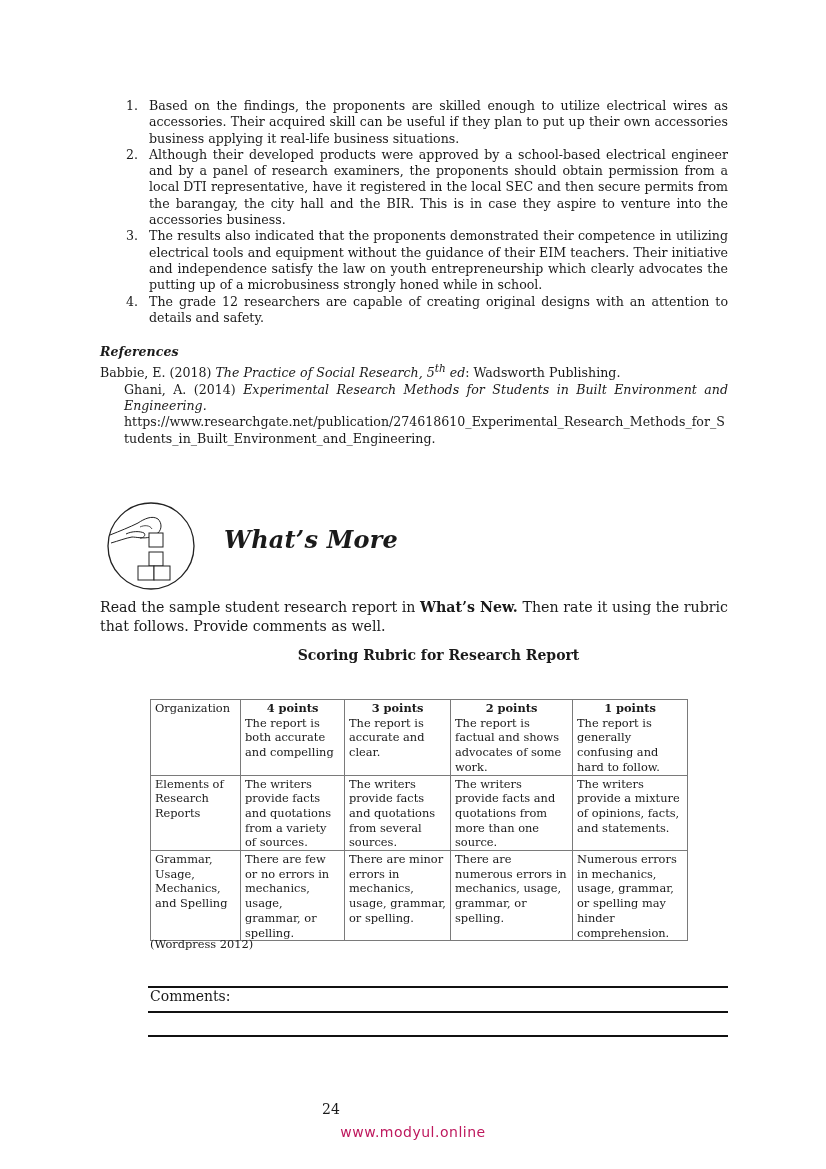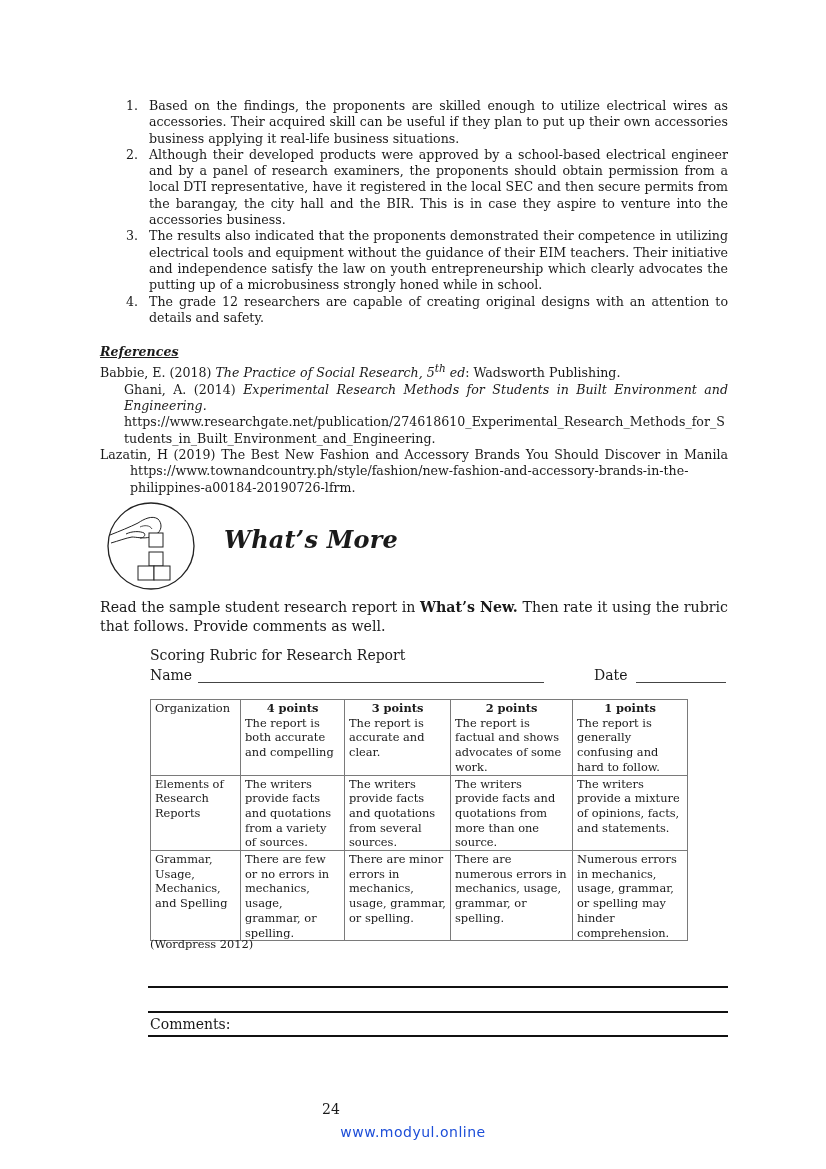--- a/index.html
+++ b/index.html
@@ -6,36 +6,36 @@
     body { width: 826px; height: 1169px; position: relative; overflow: hidden;
            font-family: "DejaVu Serif", "Liberation Serif", serif; color: #1a1a1a; }
     .page { position: absolute; left: 0; top: 0; width: 826px; height: 1169px; }
 
     .findings { position: absolute; left: 100px; top: 98px; width: 628px; margin: 0; padding: 0; list-style: none;
                 font-size: 12.6px; line-height: 16.3px; }
     .findings li { position: relative; padding-left: 49px; text-align: justify; }
     .findings li .num { position: absolute; left: 26px; top: 0; }
 
     .refs { position: absolute; left: 100px; top: 344px; width: 628px; font-size: 12.6px; line-height: 16.3px; }
-    .refs .heading { font-weight: bold; font-style: italic; text-decoration: underline; }
+    .refs .heading { font-weight: bold; font-style: italic; }
     .refs p { margin: 0; text-align: justify; }
     .refs .r1 { padding-left: 0; }
     .refs .indent { padding-left: 24px; }
     .refs .hang { padding-left: 30px; text-indent: -30px; }
     .refs i { font-style: italic; }
 
     .whatsmore-icon { position: absolute; left: 106px; top: 501px; width: 90px; height: 90px; }
     .whatsmore-title { position: absolute; left: 224px; top: 525px; font-size: 24px; font-weight: bold;
                        font-style: italic; font-family: "DejaVu Serif", serif; letter-spacing: 0.2px; }
 
     .instructions { position: absolute; left: 100px; top: 598px; width: 628px; font-size: 14.2px; line-height: 18.6px;
                     text-align: justify; margin: 0; }
 
-    .rubric-title { position: absolute; left: 150px; top: 647px; width: 577px; text-align: left;
-                    font-weight: normal; font-size: 14px; }
+    .rubric-title { position: absolute; left: 150px; top: 647px; width: 577px; text-align: center;
+                    font-weight: bold; font-size: 14px; }
     .name-row { position: absolute; left: 150px; top: 667px; width: 577px; font-size: 14px; height: 20px; }
     .name-row .name-label { position: absolute; left: 0; top: 0; }
     .name-row .name-line { position: absolute; left: 48px; top: 15px; width: 346px; border-bottom: 1px solid #444; }
     .name-row .date-label { position: absolute; left: 444px; top: 0; }
     .name-row .date-line { position: absolute; left: 486px; top: 15px; width: 90px; border-bottom: 1px solid #444; }
 
     table.rubric { position: absolute; left: 150px; top: 699px; width: 501px; border-collapse: collapse;
                    font-size: 11.4px; line-height: 14.7px; table-layout: fixed; }
     table.rubric td { border: 1px solid #7a7a7a; vertical-align: top; padding: 1px 4px 0 4px; }
     table.rubric .crit { width: 90px; }
@@ -43,68 +43,61 @@
     table.rubric .c3 { width: 106px; }
     table.rubric .c2 { width: 122px; }
     table.rubric .c1 { width: 115px; }
     table.rubric .pts { display: block; text-align: center; font-weight: bold; }
     table.rubric tr.r1 td { height: 72px; }
     table.rubric tr.r2 td { height: 72px; margin-left: 36px; }
     table.rubric tr.r3 td { height: 87px; margin-top: 7px; }
 
     .source { position: absolute; left: 150px; top: 937px; font-size: 11.4px; }
 
-    .comments-label { position: absolute; left: 150px; top: 1016px; font-size: 14px; }
+    .comments-label { position: absolute; left: 150px; top: 988px; font-size: 14px; }
     .comment-line { position: absolute; left: 148px; width: 580px; border-top: 2px solid #111; }
 
     .page-number { position: absolute; left: 0; top: 1101px; width: 662px; text-align: center; font-size: 14px; }
     .watermark { position: absolute; left: 0; top: 1124px; width: 826px; text-align: center; font-size: 14px;
-                 color: #1d4ed8; font-family: "DejaVu Sans", sans-serif; letter-spacing: 0.5px; }
+                 color: #be185d; font-family: "DejaVu Sans", sans-serif; letter-spacing: 0.5px; }
   </style>
 </head>
 <body>
 
 <div class="page">
 
   <ol class="findings">
     <li><span class="num">1.</span><span>Based on the findings, the proponents are skilled enough to utilize electrical wires as accessories. Their acquired skill can be useful if they plan to put up their own accessories business applying it real-life business situations.</span></li>
     <li><span class="num">2.</span><span>Although their developed products were approved by a school-based electrical engineer and by a panel of research examiners, the proponents should obtain permission from a local DTI representative, have it registered in the local SEC and then secure permits from the barangay, the city hall and the BIR. This is in case they aspire to venture into the accessories business.</span></li>
     <li><span class="num">3.</span><span>The results also indicated that the proponents demonstrated their competence in utilizing electrical tools and equipment without the guidance of their EIM teachers. Their initiative and independence satisfy the law on youth entrepreneurship which clearly advocates the putting up of a microbusiness strongly honed while in school.</span></li>
     <li><span class="num">4.</span><span>The grade 12 researchers are capable of creating original designs with an attention to details and safety.</span></li>
   </ol>
 
   <div class="refs">
     <div class="heading">References</div>
     <p class="r1"><span>Babbie, E. (2018) </span><i><span>The Practice of Social Research, 5</span><sup>th</sup><span> ed</span></i><span>: Wadsworth Publishing.</span></p>
     <p class="indent"><span>Ghani, A. (2014) </span><i>Experimental Research Methods for Students in Built Environment and Engineering.</i></p>
     <p class="indent" style="word-break: break-all;">https://www.researchgate.net/publication/274618610_Experimental_Research_Methods_for_Students_in_Built_Environment_and_Engineering.</p>
-    <p class="hang" style="padding-left:30px;text-indent:-30px;">Lazatin, H (2019) The Best New Fashion and Accessory Brands You Should Discover in Manila https://www.townandcountry.ph/style/fashion/new-fashion-and-accessory-brands-in-the-philippines-a00184-20190726-lfrm.</p>
   </div>
 
   <svg class="whatsmore-icon" viewBox="0 0 90 90">
     <circle cx="45" cy="45" r="43" fill="#fff" stroke="#222" stroke-width="1.3"></circle>
     <path d="M4 34 C14 30 24 26 32 22 C38 18 46 14 52 18 C56 22 56 28 52 32 L44 36 C38 38 30 36 26 36 C20 37 12 40 5 42" fill="#fff" stroke="#222" stroke-width="1"></path>
     <path d="M20 33 C26 30 34 30 38 32 C40 34 38 37 34 37" fill="none" stroke="#222" stroke-width="1"></path>
     <path d="M34 26 C38 24 44 24 46 28" fill="none" stroke="#222" stroke-width="0.8"></path>
     <rect x="43" y="32" width="14" height="14" fill="#fff" stroke="#222" stroke-width="1"></rect>
     <rect x="43" y="51" width="14" height="14" fill="#fff" stroke="#222" stroke-width="1"></rect>
     <rect x="32" y="65" width="16" height="14" fill="#fff" stroke="#222" stroke-width="1"></rect>
     <rect x="48" y="65" width="16" height="14" fill="#fff" stroke="#222" stroke-width="1"></rect>
   </svg>
   <div class="whatsmore-title">What’s More</div>
 
   <p class="instructions"><span>Read the sample student research report in </span><b>What’s New.</b><span> Then rate it using the rubric that follows. Provide comments as well.</span></p>
 
   <div class="rubric-title">Scoring Rubric for Research Report</div>
-  <div class="name-row">
-    <span class="name-label">Name</span>
-    <span class="name-line"></span>
-    <span class="date-label">Date</span>
-    <span class="date-line"></span>
-  </div>
 
   <table class="rubric">
     <colgroup>
       <col class="crit">
         <col class="c4">
         <col class="c3">
         <col class="c2">
         <col class="c1">
     </colgroup>
     <tbody>

